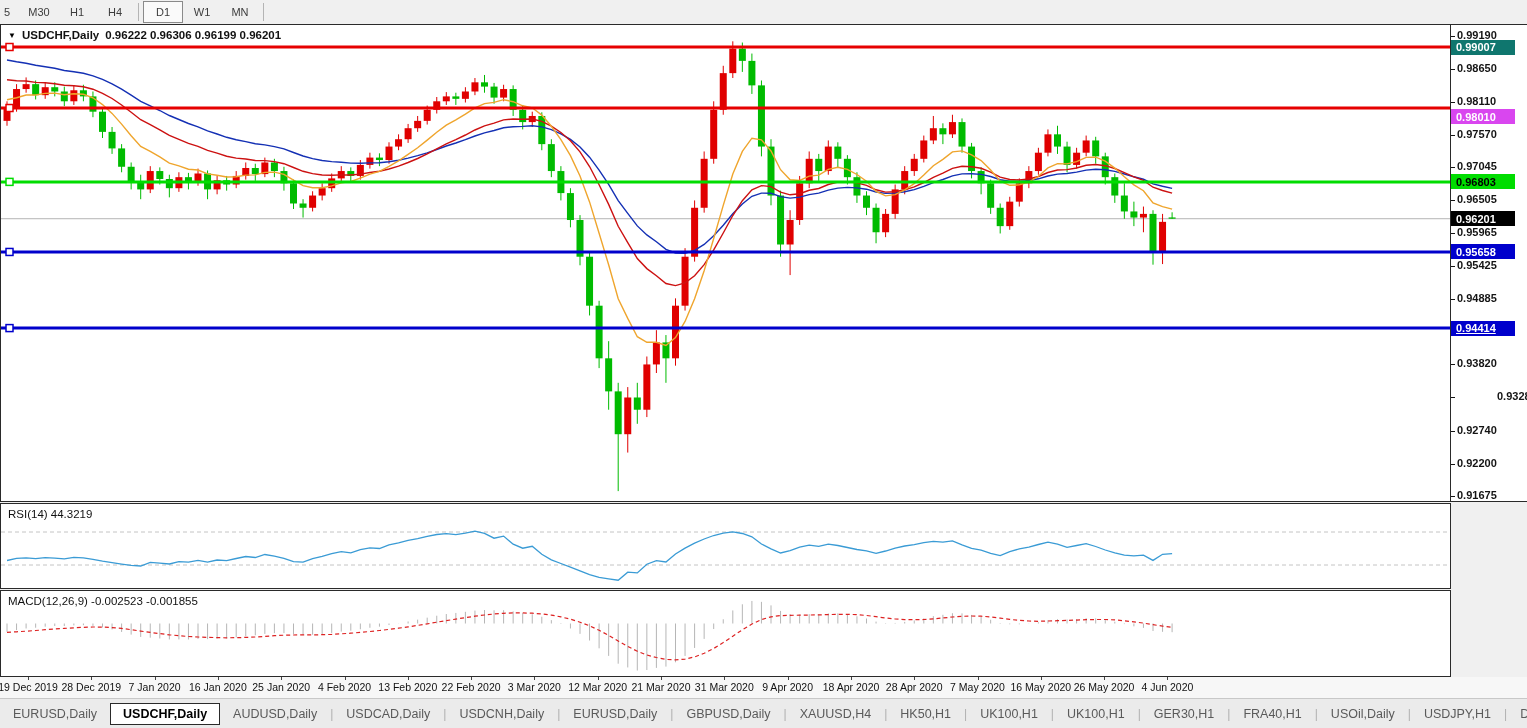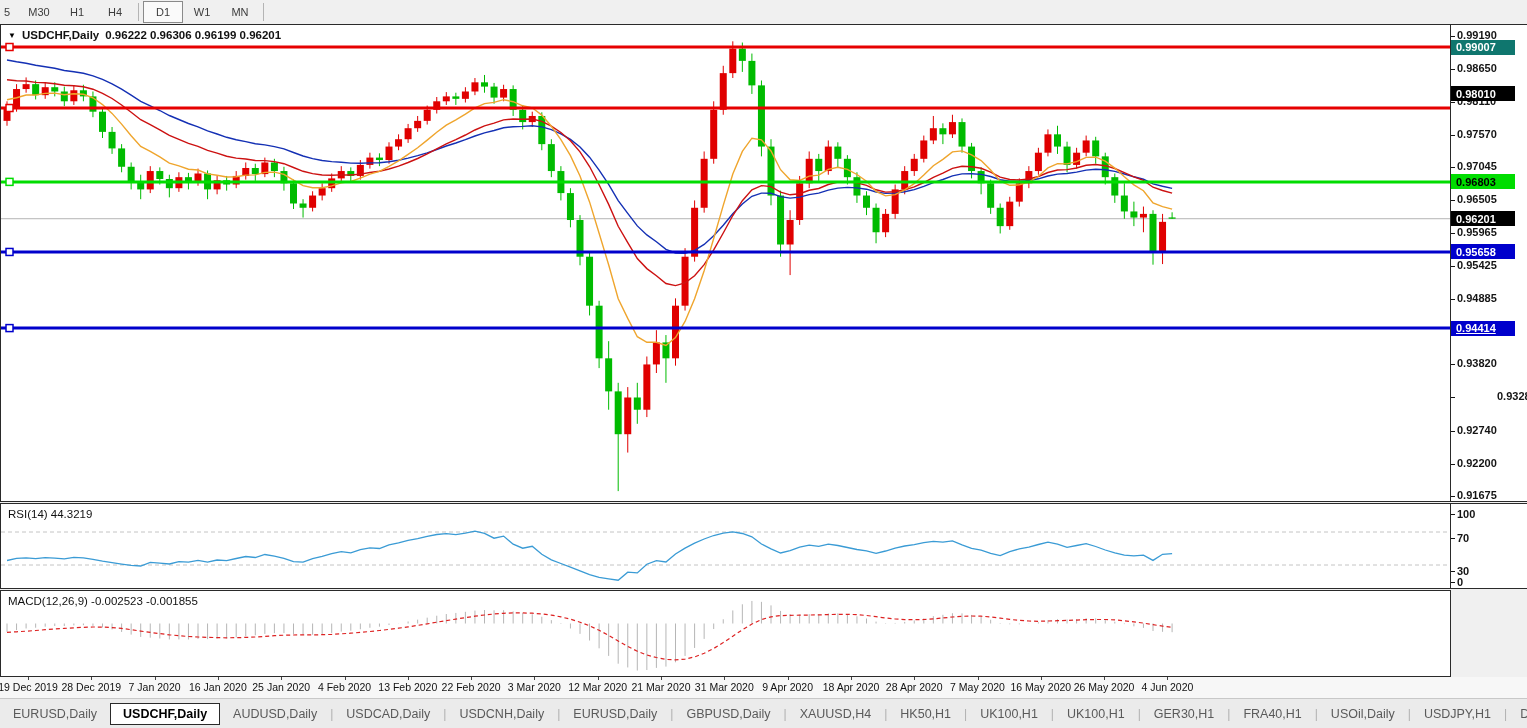--- a/index.html
+++ b/index.html
@@ -352,45 +352,35 @@
       <div class="tick-label" style="top: 332.442px;">0.93820</div>
       <div class="tick-mark" style="top: 372.49px;"></div>
       <div class="tick-label" style="top: 365.49px; margin-left: 40px;">0.93280</div>
       <div class="tick-mark" style="top: 405.537px;"></div>
       <div class="tick-label" style="top: 398.537px;">0.92740</div>
       <div class="tick-mark" style="top: 438.585px;"></div>
       <div class="tick-label" style="top: 431.585px;">0.92200</div>
       <div class="tick-mark" style="top: 470.715px;"></div>
       <div class="tick-label" style="top: 463.715px;">0.91675</div>
       <div class="price-badge" style="top: 14.5px; background: #0f766e; color: rgb(255, 255, 255);">0.99007</div>
-      <div class="price-badge" style="top: 61px; background: #000000; color: rgb(255, 255, 255);">0.98010</div>
+      <div class="price-badge" style="top: 84px; background: #d946ef; color: rgb(255, 255, 255);">0.98010</div>
       <div class="price-badge" style="top: 149.384px; background: rgb(0, 221, 0); color: rgb(0, 0, 0);">0.96803</div>
       <div class="price-badge" style="top: 219.457px; background: rgb(0, 0, 204); color: rgb(255, 255, 255);">0.95658</div>
       <div class="price-badge" style="top: 295.589px; background: rgb(0, 0, 204); color: rgb(255, 255, 255); text-decoration: underline;">0.94414</div>
       <div class="price-badge" style="top: 186.226px; background: rgb(0, 0, 0); color: rgb(255, 255, 255);">0.96201</div>
     </div>
 
   <div class="plot" id="rsi-plot">
     <div class="panel-label">RSI(14) 44.3219</div>
     <svg id="rsi-svg" width="1449" height="84">
         <line x1="0" y1="28" x2="1449" y2="28" stroke="#c4c4c4" stroke-width="1" stroke-dasharray="4 3"></line>
         <line x1="0" y1="61" x2="1449" y2="61" stroke="#c4c4c4" stroke-width="1" stroke-dasharray="4 3"></line>
         <polyline points="6,56.5 15.55,54.4 25.1,53.9 34.650000000000006,54.7 44.2,53.7 53.75,54.1 63.300000000000004,54.9 72.85000000000001,53.3 82.4,53.9 91.95,55.3 101.5,57.2 111.05000000000001,58.6 120.60000000000001,60.1 130.15,61.4 139.70000000000002,62.0 149.25,58.4 158.8,59.1 168.35000000000002,60.0 177.9,57.7 187.45000000000002,58.2 197,56.3 206.55,58.2 216.10000000000002,56.0 225.65,56.6 235.20000000000002,54.5 244.75000000000003,52.5 254.3,53.5 263.85,50.5 273.40000000000003,52.1 282.95000000000005,54.3 292.5,57.6 302.05,58.2 311.6,54.6 321.15000000000003,52.4 330.70000000000005,49.7 340.25,47.7 349.8,48.8 359.35,45.7 368.90000000000003,43.8 378.45000000000005,44.5 388,40.8 397.55,38.9 407.1,36.3 416.65000000000003,34.6 426.20000000000005,32.3 435.75000000000006,30.5 445.3,29.6 454.85,30.6 464.40000000000003,29.1 473.95000000000005,27.2 483.50000000000006,29.3 493.05,34.2 502.6,32.1 512.1500000000001,40.2 521.7,44.2 531.25,42.3 540.8000000000001,50.2 550.35,55.8 559.9000000000001,59.5 569.45,63.1 579,66.9 588.5500000000001,70.6 598.1,73.4 607.6500000000001,74.8 617.2,76.2 626.75,68.2 636.3000000000001,68.9 645.85,60.2 655.4000000000001,56.6 664.95,58.0 674.5,50.0 684.0500000000001,44.1 693.6,39.1 703.1500000000001,35.0 712.7,31.5 722.25,29.2 731.8000000000001,27.8 741.35,29.5 750.9000000000001,32.8 760.45,40.0 770,44.8 779.5500000000001,49.0 789.1,46.6 798.6500000000001,43.2 808.2,41.1 817.7500000000001,42.4 827.3000000000001,40.2 836.85,41.5 846.4000000000001,43.5 855.95,45.5 865.5000000000001,46.8 875.0500000000001,49.3 884.6,47.0 894.1500000000001,44.1 903.7,42.0 913.2500000000001,40.6 922.8000000000001,38.6 932.35,37.3 941.9000000000001,38.2 951.45,36.8 961.0000000000001,40.8 970.5500000000001,44.4 980.1,46.1 989.6500000000001,49.3 999.2,51.6 1008.7500000000001,47.6 1018.3000000000001,44.9 1027.85,43.1 1037.4,40.5 1046.95,38.1 1056.5,40.2 1066.0500000000002,43.3 1075.6000000000001,41.5 1085.15,39.7 1094.7,42.5 1104.25,46.0 1113.8000000000002,48.8 1123.3500000000001,51.1 1132.9,51.9 1142.45,51.2 1152,56.4 1161.5500000000002,50.3 1171.1000000000001,49.7" fill="none" stroke="#3a9bd5" stroke-width="1.3"></polyline>
       </svg>
   </div>
-  <div class="axis" id="rsi-axis">
-      <div class="tick-mark" style="top: 10px;"></div>
-      <div class="tick-label" style="top: 4px;">100</div>
-      <div class="tick-mark" style="top: 34px;"></div>
-      <div class="tick-label" style="top: 28px;">70</div>
-      <div class="tick-mark" style="top: 67px;"></div>
-      <div class="tick-label" style="top: 61px;">30</div>
-      <div class="tick-mark" style="top: 78px;"></div>
-      <div class="tick-label" style="top: 72px;">0</div>
-    </div>
 
   <div class="plot" id="macd-plot">
     <div class="panel-label">MACD(12,26,9) -0.002523 -0.001855</div>
     <svg id="macd-svg" width="1449" height="85">
         <line x1="6" y1="32.5" x2="6" y2="40.73045267489721" stroke="#b6b6b6" stroke-width="1"></line>
         <line x1="15.55" y1="32.5" x2="15.55" y2="39.08939292684151" stroke="#b6b6b6" stroke-width="1"></line>
         <line x1="25.1" y1="32.5" x2="25.1" y2="37.470720411377904" stroke="#b6b6b6" stroke-width="1"></line>
         <line x1="34.650000000000006" y1="32.5" x2="34.650000000000006" y2="36.726043887840376" stroke="#b6b6b6" stroke-width="1"></line>
         <line x1="44.2" y1="32.5" x2="44.2" y2="35.67544295737038" stroke="#b6b6b6" stroke-width="1"></line>
         <line x1="53.75" y1="32.5" x2="53.75" y2="35.04175318951638" stroke="#b6b6b6" stroke-width="1"></line>

